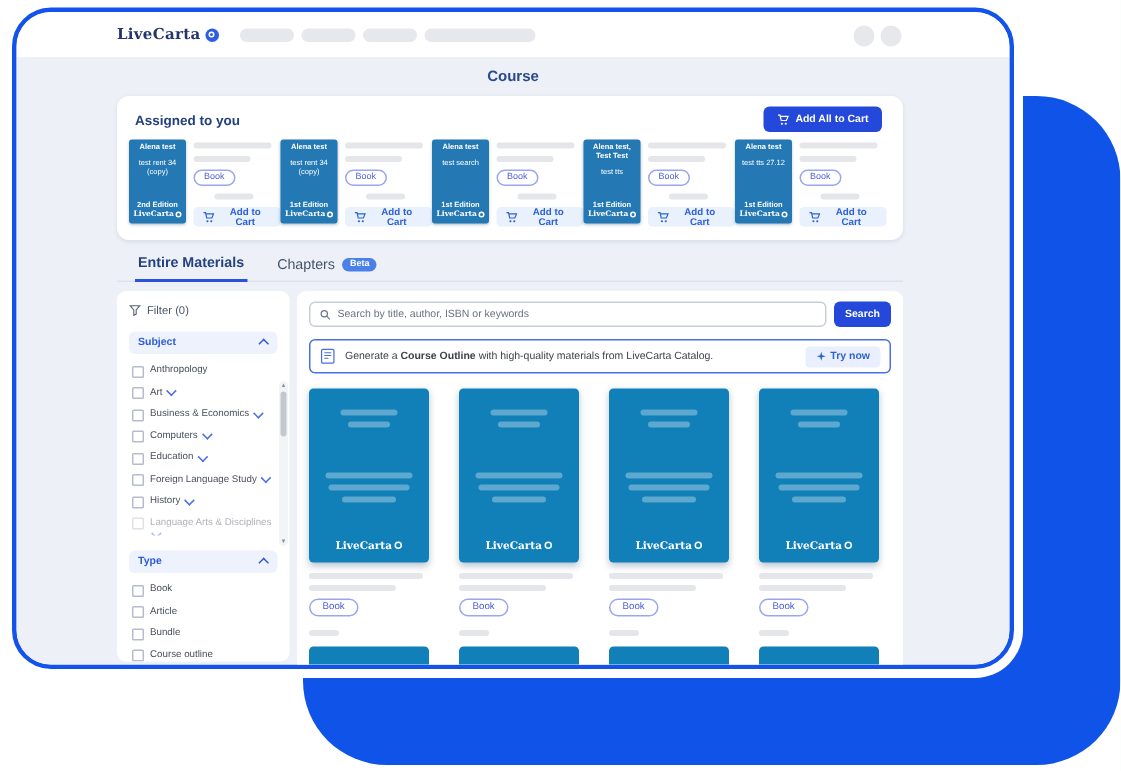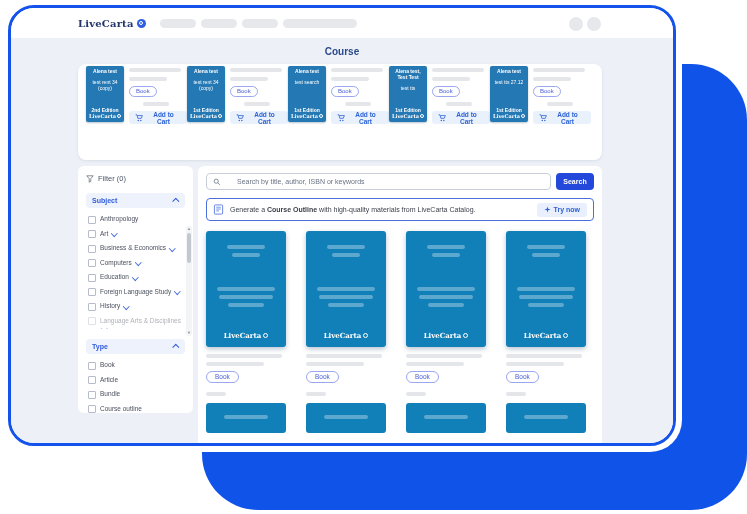--- a/index.html
+++ b/index.html
@@ -80,21 +80,21 @@
            transform:rotate(45deg);margin-left:2px;}
   .sscroll{position:absolute;right:1px;top:60px;width:6px;height:108px;background:#f3f4f6;border-radius:3px;
            display:flex;flex-direction:column;align-items:center;justify-content:space-between;padding:1px 0;}
   .sscroll .arr{font-size:4px;color:#8a8f9a;line-height:4px;}
   .sscroll .thumb{width:4px;height:30px;background:#c3c7cf;border-radius:2px;flex-grow:0;margin-top:2px;margin-bottom:auto;cursor:grab;}
 
   
   .main{flex:1;background:#fff;border-radius:6px;padding:7px 8px;box-sizing:border-box;min-height:400px;}
   .search-row{display:flex;gap:5px;}
   .search-box{flex:1;height:15px;border:1px solid #c8ced9;border-radius:4px;display:flex;align-items:center;gap:4px;padding:0 6px;background:#fff;}
-  .search-box input{border:none;outline:none;flex:1;font-size:7px;color:#374150;font-family:"Liberation Sans",sans-serif;background:transparent;padding:0;margin-left:12px;}
+  .search-box input{border:none;outline:none;flex:1;font-size:7px;color:#374150;font-family:"Liberation Sans",sans-serif;background:transparent;padding:0;}
   .search-box input::placeholder{color:#6a7383;}
   .search-btn{width:38px;height:17px;background:#2448D9;color:#fff;border:none;border-radius:4px;font-size:7px;font-weight:bold;cursor:pointer;}
   .banner{margin-top:8px;height:21px;border:1px solid #4a6fdd;border-radius:4px;display:flex;align-items:center;gap:6px;padding:0 6px;}
   .banner-text{font-size:7px;color:#3a3f4a;}
   .try-btn{margin-left:auto;display:flex;align-items:center;gap:3px;background:#e9effc;color:#2d62d4;border:none;
            border-radius:3px;height:14px;padding:0 7px;font-size:7px;font-weight:bold;cursor:pointer;}
 
   .grid{margin-top:10px;display:flex;gap:20px;}
   .gcol{width:80px;}
   .cover-lg{height:116px;background:#117FB8;border-radius:3px;box-shadow:0 2px 5px rgba(20,60,100,.3);
@@ -133,20 +133,33 @@
         <span class="win-circle"></span>
       </div>
     </div>
 
     <div class="win-body">
       <div class="titlebar">
         <span>Course</span>
       </div>
 
       <section class="assigned-card">
+        <div class="assigned-head">
+          <h2>Assigned to you</h2>
+          <button class="addall-btn">
+            <span class="icn">
+              <svg width="8" height="8" viewBox="0 0 10 10">
+                  <path d="M0.8 1h1.7l1 4.4h4.3L9.2 2H3" fill="none" stroke="#fff" stroke-width="1"></path>
+                  <circle cx="4.1" cy="8.1" r="0.9" fill="#fff"></circle>
+                  <circle cx="7.3" cy="8.1" r="0.9" fill="#fff"></circle>
+                </svg>
+            </span>
+            <span>Add All to Cart</span>
+          </button>
+        </div>
         <div class="assigned-row" id="assigned-row">
   <div class="aitem">
     <div class="acover">
       <div class="ca">Alena test</div>
       <div class="ct">test rent 34 (copy)</div>
       <div class="ce">2nd Edition</div>
       <div class="cb">LiveCarta<span class="mark"></span></div>
     </div>
     <div class="aright">
       <div class="ph" style="width:52px"></div>
@@ -247,20 +260,29 @@
                       <circle cx="4.1" cy="8.1" r="0.9" fill="#2d62d4"></circle>
                       <circle cx="7.3" cy="8.1" r="0.9" fill="#2d62d4"></circle>
                     </svg></span>
                   <span>Add to Cart</span>
                 </button>
     </div>
   </div>
           </div>
       </section>
 
+      <div class="tabs">
+        <div class="tab active">
+          <span>Entire Materials</span>
+        </div>
+        <div class="tab inactive">
+          <span>Chapters</span>
+          <span class="beta">Beta</span>
+        </div>
+      </div>
 
       <div class="content-row">
 
         <aside class="sidebar">
           <div class="filter-title">
             <span class="icn">
               <svg width="8" height="8" viewBox="0 0 10 10">
                   <path d="M1 1h8L6 4.6V8L4 9V4.6L1 1z" fill="none" stroke="#5a6170" stroke-width="0.9"></path>
                 </svg>
             </span>

